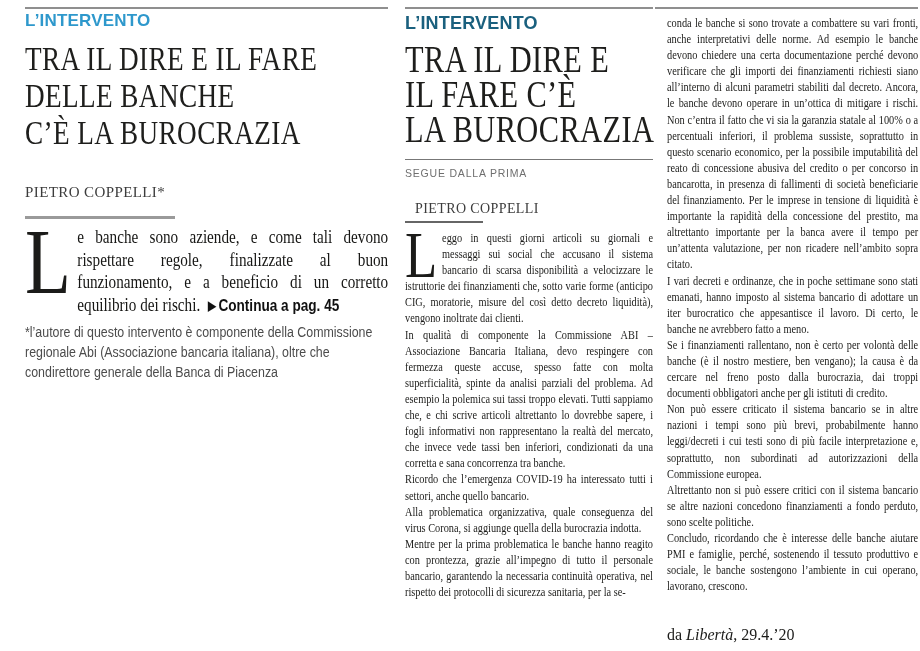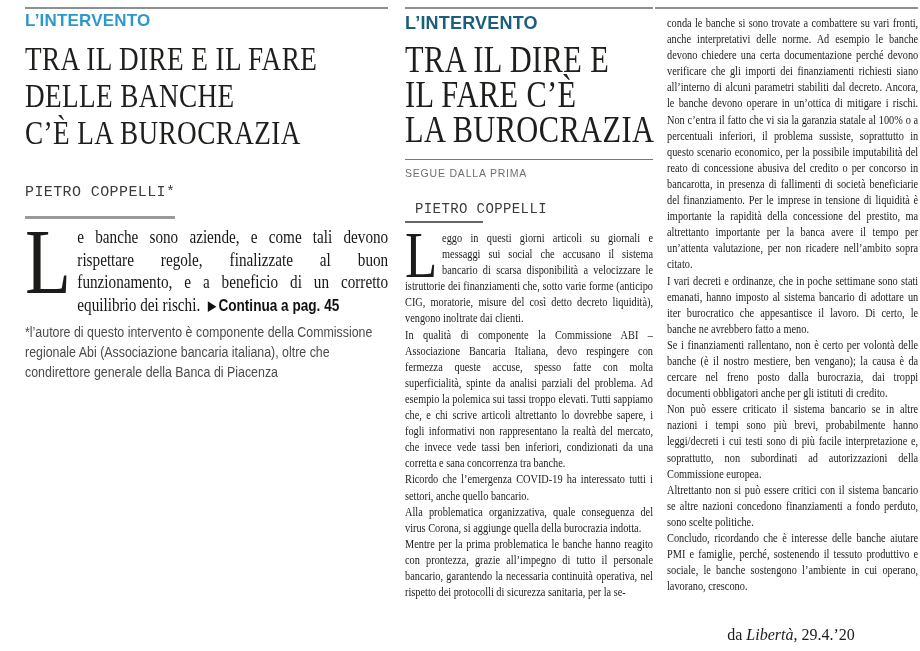--- a/index.html
+++ b/index.html
@@ -17,21 +17,21 @@
     font-weight:700; letter-spacing:0.2px;
   }
   .kicker-left  { left:25px; top:11px; font-size:17px; color:#2e98cc; }
   .headline {
     position:absolute; margin:0; font-weight:400; color:#1e1e1c;
     transform:scaleX(0.8); transform-origin:0 0; letter-spacing:0.5px;
   }
   .headline .hl-line { display:block; white-space:nowrap; }
   .headline-left { left:25px; top:40px; width:454px; font-size:34px; line-height:37px; }
   .byline {
-    position:absolute; font-family:Liberation Mono, monospace;
+    position:absolute; font-family:Liberation Serif, serif;
     color:#3c3c3c; letter-spacing:0.4px;text-align:right;
   }
   .byline-left { left:25px; top:184px; font-size:15px; }
   .teaser-bylinerule { left:25px; top:216px; width:150px; height:3px; background:#9a9a9a; }
   .teaser-body {
     position:absolute; left:25px; top:226px; width:454px;
     transform:scaleX(0.8); transform-origin:0 0;
     font-size:19px; line-height:22.5px; color:#161614; text-align:justify;
   }
   .dropcap {
@@ -67,21 +67,21 @@
   }
   .col-body p { margin:0; }
   .col-body .dropcap { font-size:66px; line-height:50px; height:47px; padding-right:6px; }
   .body-mid   { left:405px; top:230px; width:310px; }
   .body-right { left:667px; top:15px;  width:314px; }
 
   
   .right-toprule { left:655px; top:7px; width:263px; height:2px; }
   .attribution {
     position:absolute; left:667px; top:626px; width:248px;
-    text-align:center; font-size:16px; color:#1b1b19;
+    text-align:left; font-size:16px; color:#1b1b19;
   }
   .attribution .src { font-style:italic; }
 </style>
 </head>
 <body>
 
 <div class="page">
 
   <section>
     <div class="rule teaser-toprule"></div>

